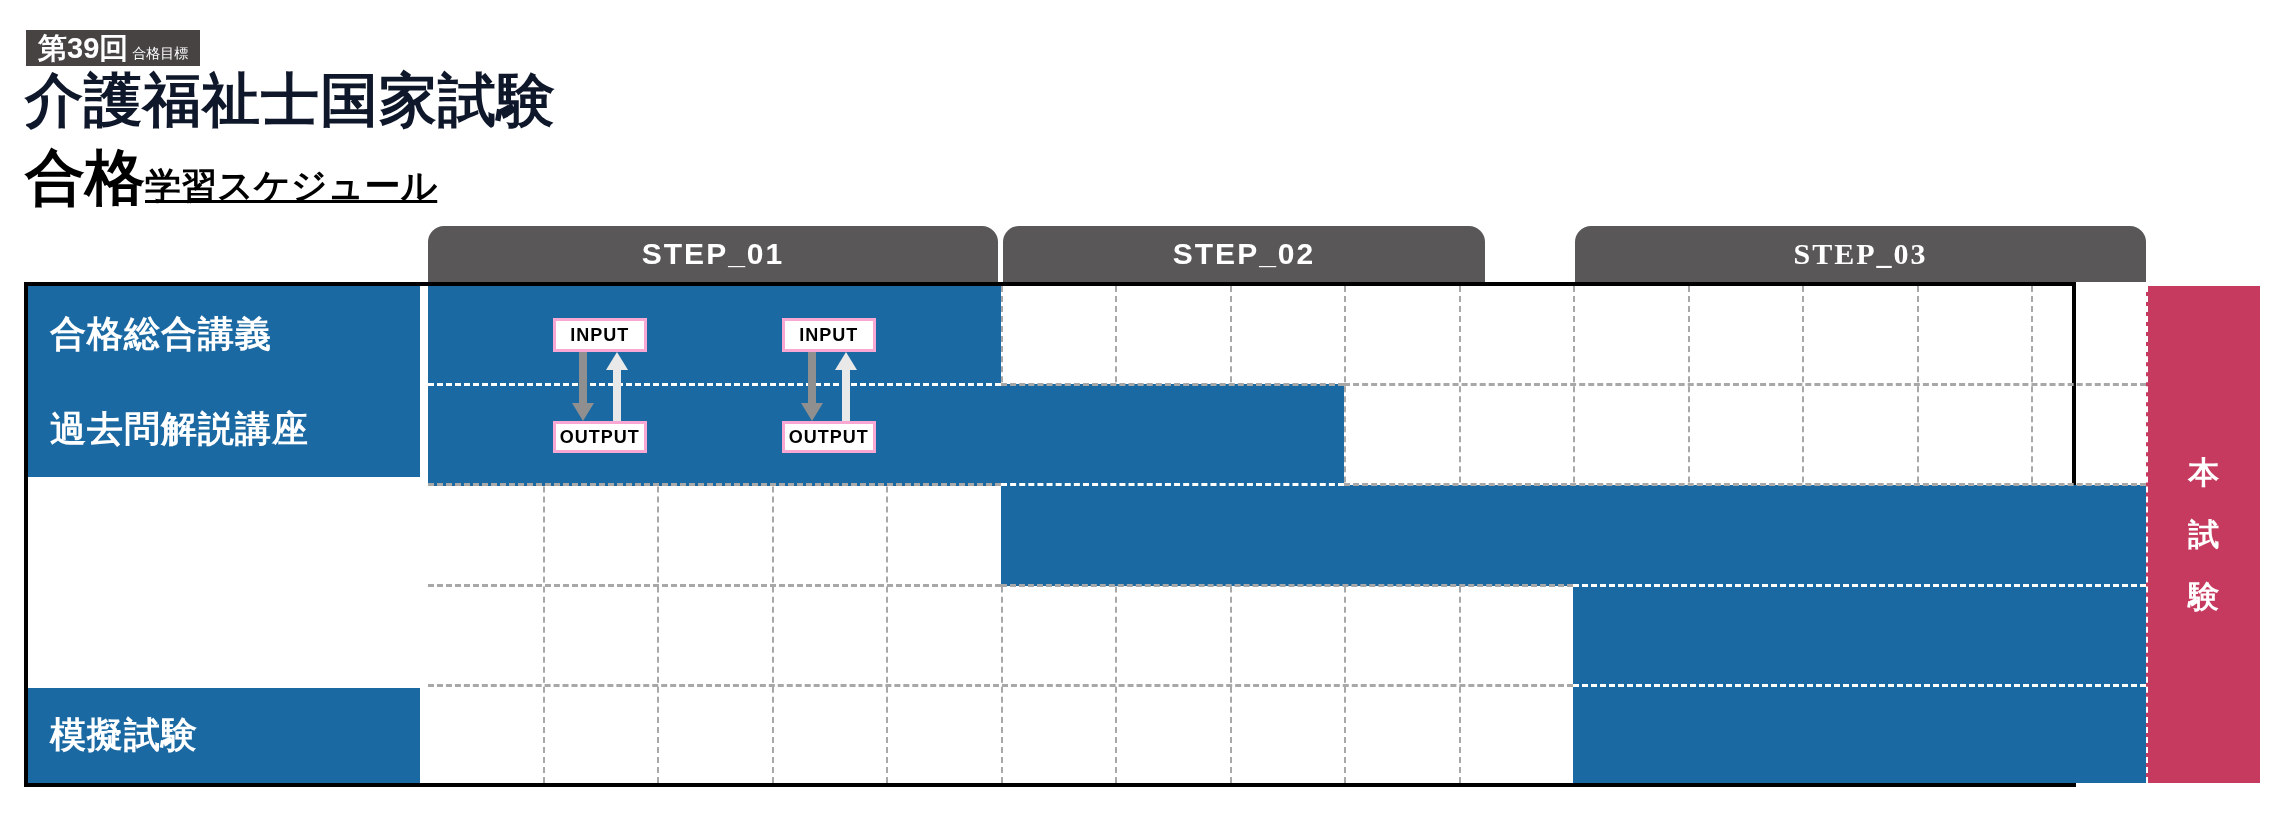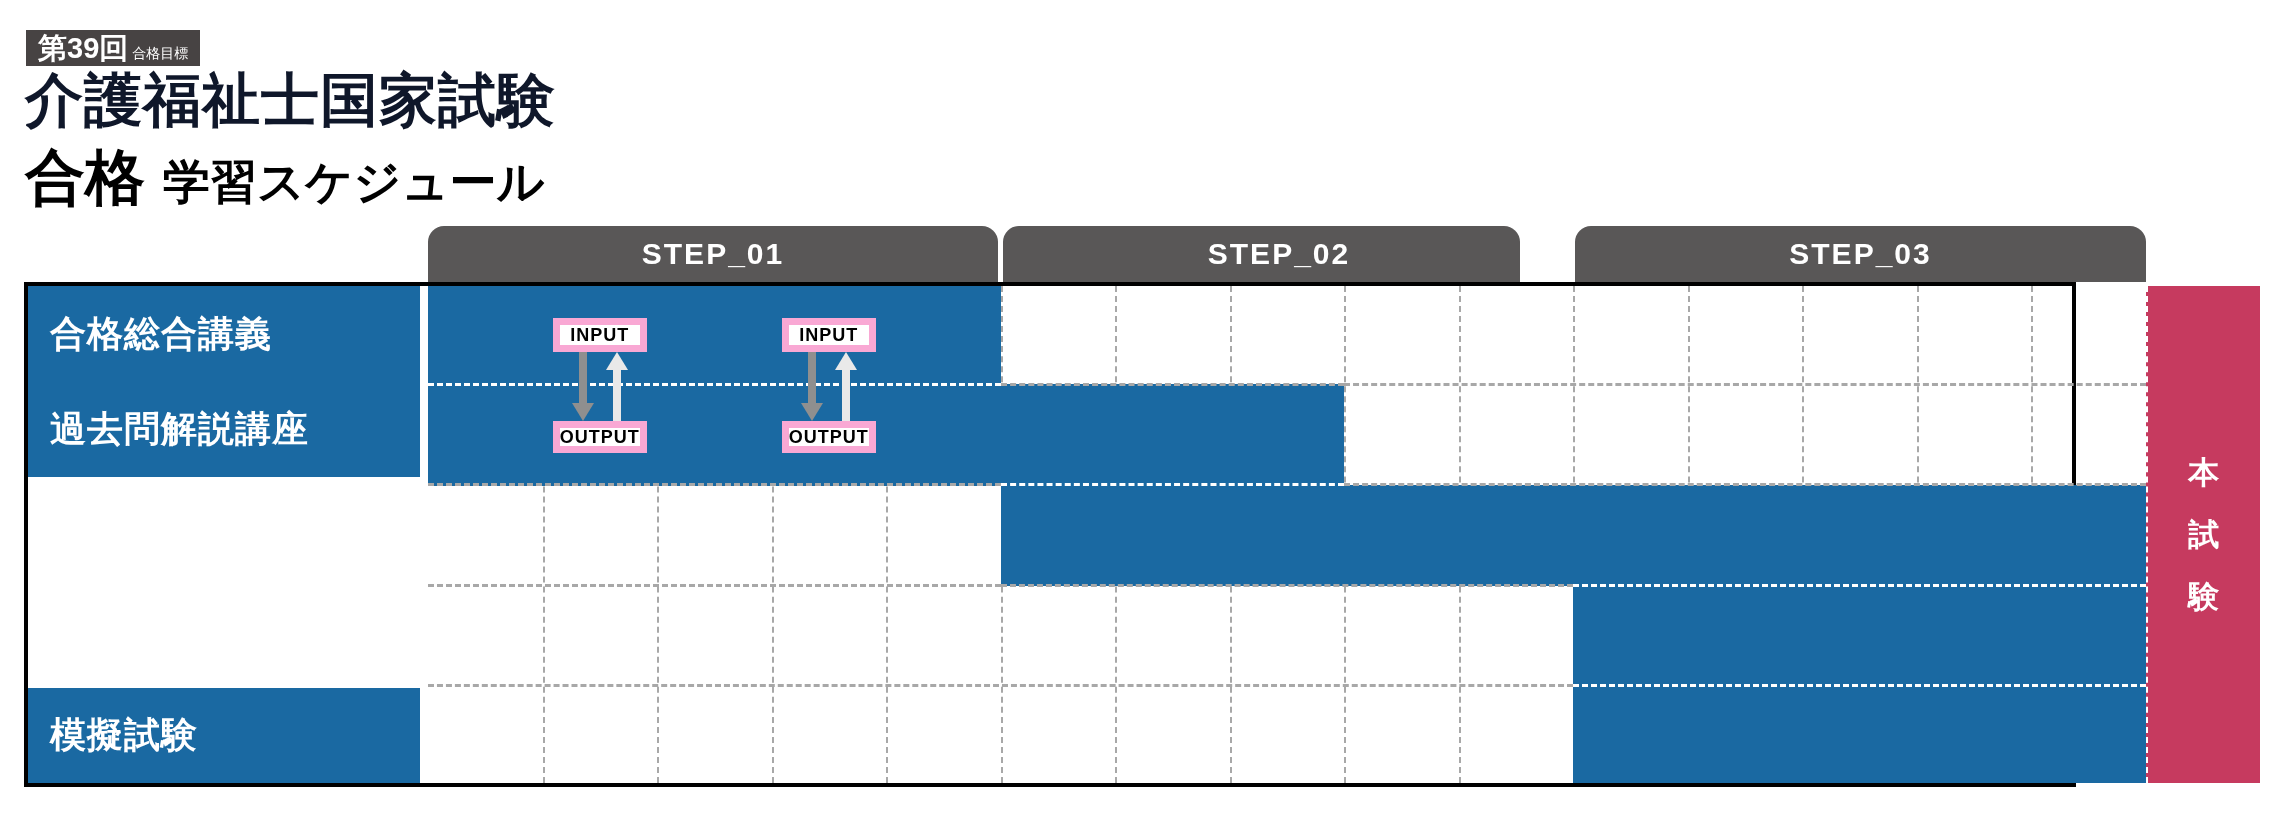--- a/index.html
+++ b/index.html
@@ -10,21 +10,21 @@
   .badge{position:absolute;left:26px;top:30px;height:36px;background:#474343;color:#fff;
          display:flex;align-items:baseline;gap:4px;padding:0 12px;}
   .badge-big{font-size:29px;font-weight:800;line-height:36px;}
   .badge-small{font-size:14px;font-weight:400;line-height:36px;}
   .title{position:absolute;left:25px;top:70px;font-size:58px;font-weight:900;color:#0f172a;
          letter-spacing:1px;line-height:1.05;white-space:nowrap;}
   .subtitle{position:absolute;left:25px;top:138px;display:flex;align-items:baseline;color:#000;
             font-weight:900;white-space:nowrap;}
   .sub-lead{font-size:60px;}
   .sub-mid{font-size:38px;}
-  .sub-tail{font-size:47px;margin-left:18px;}
+  .sub-tail{font-size:36px;text-decoration:underline;}
 
   
   .step{position:absolute;top:226px;height:56px;background:#595757;border-radius:16px 16px 0 0;
         color:#fff;font-size:30px;font-weight:700;letter-spacing:2px;
         display:flex;align-items:center;justify-content:center;}
 
   
   .sched{position:absolute;left:24px;top:282px;width:2052px;height:505px;
          border:4px solid #000;background:#fff;box-sizing:border-box;}
   .inner{position:relative;width:2232px;height:497px;}
@@ -34,21 +34,21 @@
              padding-left:22px;box-sizing:border-box;letter-spacing:1px;}
   .vline{position:absolute;width:0;border-left:2px dashed #a8a8a8;}
   .bar{position:absolute;background:#1a69a2;}
   .filler{position:absolute;background:#1a69a2;}
   .dashseg{position:absolute;height:0;}
   .dash-white{border-top:3px dashed #ffffff;}
   .dash-gray{border-top:3px dashed #a8a8a8;}
   .exam{position:absolute;top:0;background:#c63a5f;border-left:2px dashed #fff;
         display:flex;flex-direction:column;align-items:center;justify-content:center;
         gap:20px;color:#fff;font-size:31px;font-weight:700;box-sizing:border-box;}
-  .iobox{position:absolute;background:#fff;border:7px solid #f9a8d4;color:#000;
+  .iobox{position:absolute;background:#fff;border:3px solid #f9a8d4;color:#000;
          font-weight:800;font-size:18px;letter-spacing:1px;box-sizing:border-box;
          display:flex;align-items:center;justify-content:center;}
   .arrow{position:absolute;width:22px;height:69px;}
 </style>
 </head>
 <body>
 
 <div class="canvas">
 
   <div class="badge">
@@ -58,22 +58,22 @@
 
   <div class="title">介護福祉士国家試験</div>
 
   <div class="subtitle">
     <span class="sub-lead">合格</span>
     <span class="sub-tail">学習スケジュール</span>
   </div>
 
   <div id="steps">
       <div class="step" style="left: 428px; width: 570px;">STEP_01</div>
-      <div class="step" style="left: 1003px; width: 482px; padding-left: 35px;">STEP_02</div>
-      <div class="step" style="left: 1575px; width: 571px;">STEP_03</div>
+      <div class="step" style="left: 1003px; width: 482px;">STEP_02</div>
+      <div class="step" style="left: 1575px; width: 571px; font-family: Liberation Serif, serif;">STEP_03</div>
     </div>
 
   <div class="sched">
     <div class="inner" id="inner">
         <div class="vline" style="left: 514.5px; top: 0px; height: 497px;"></div>
         <div class="vline" style="left: 629px; top: 0px; height: 497px;"></div>
         <div class="vline" style="left: 743.5px; top: 0px; height: 497px;"></div>
         <div class="vline" style="left: 858px; top: 0px; height: 497px;"></div>
         <div class="vline" style="left: 972.5px; top: 0px; height: 497px;"></div>
         <div class="vline" style="left: 1087px; top: 0px; height: 497px;"></div>

